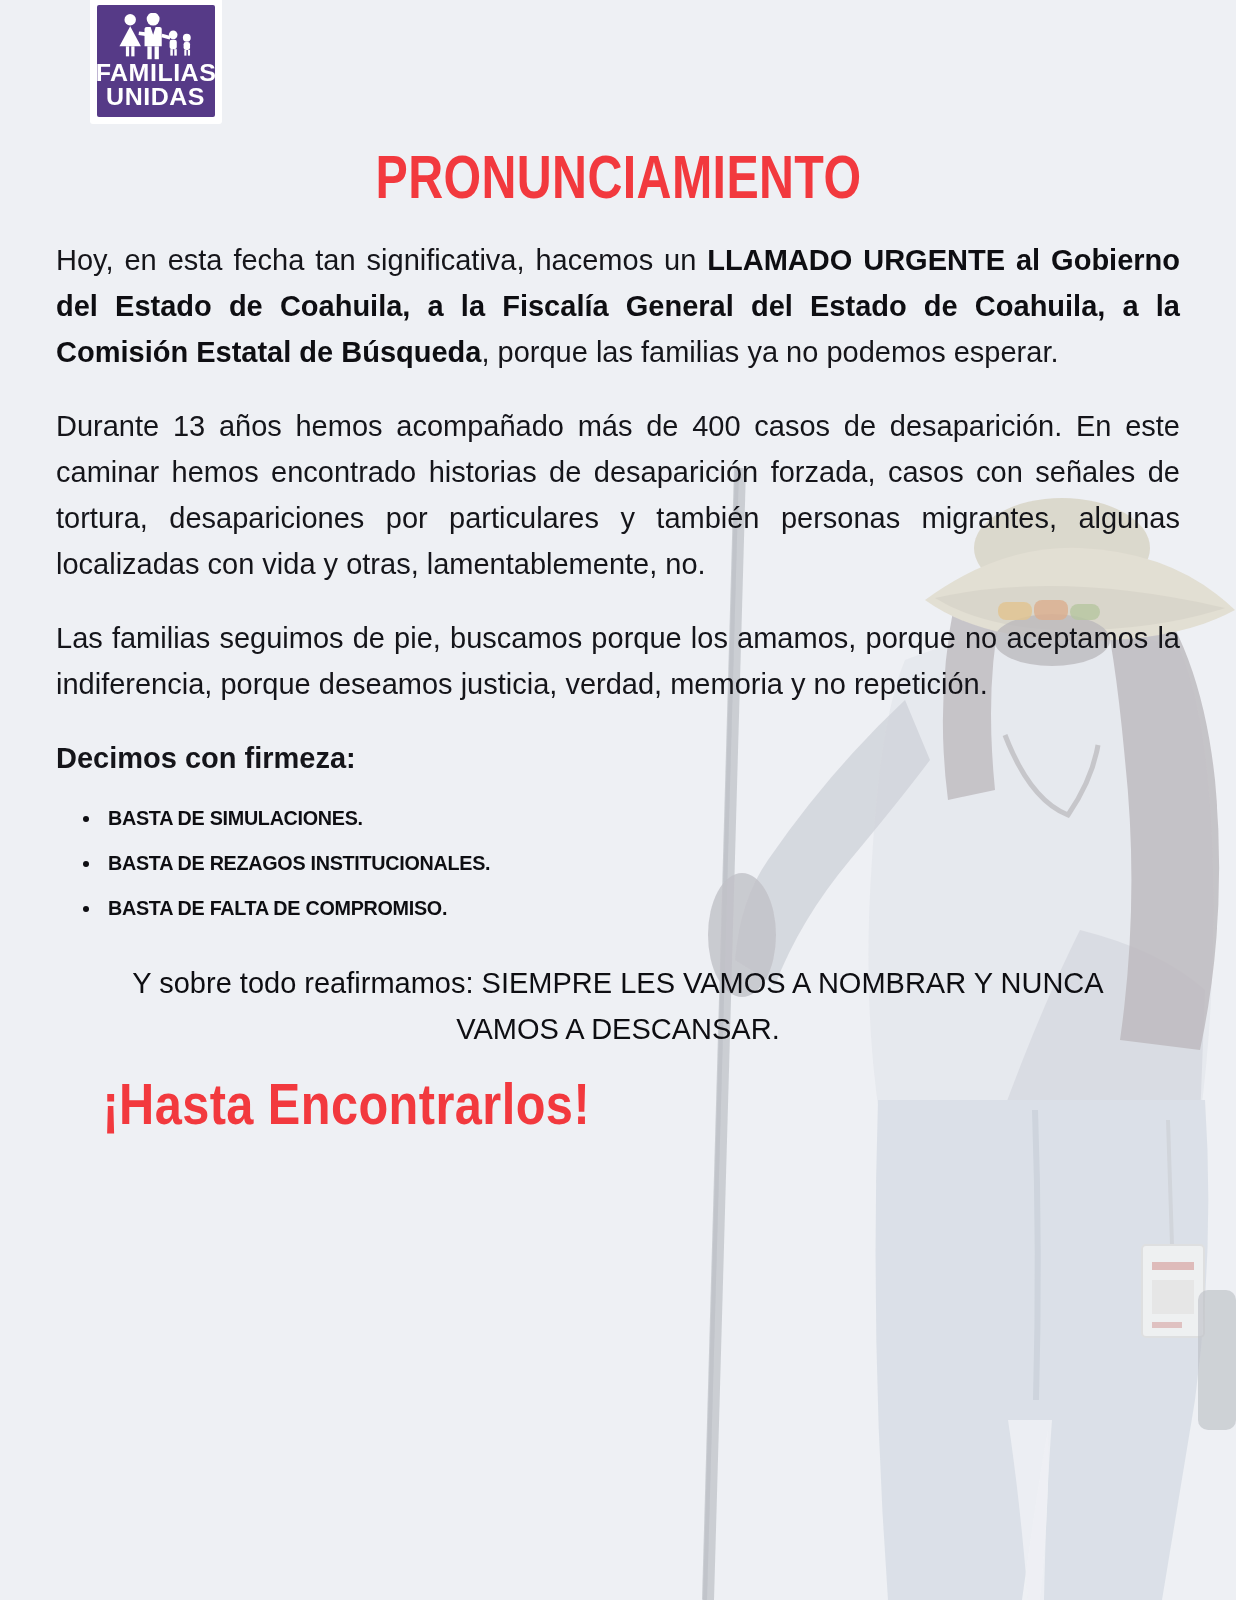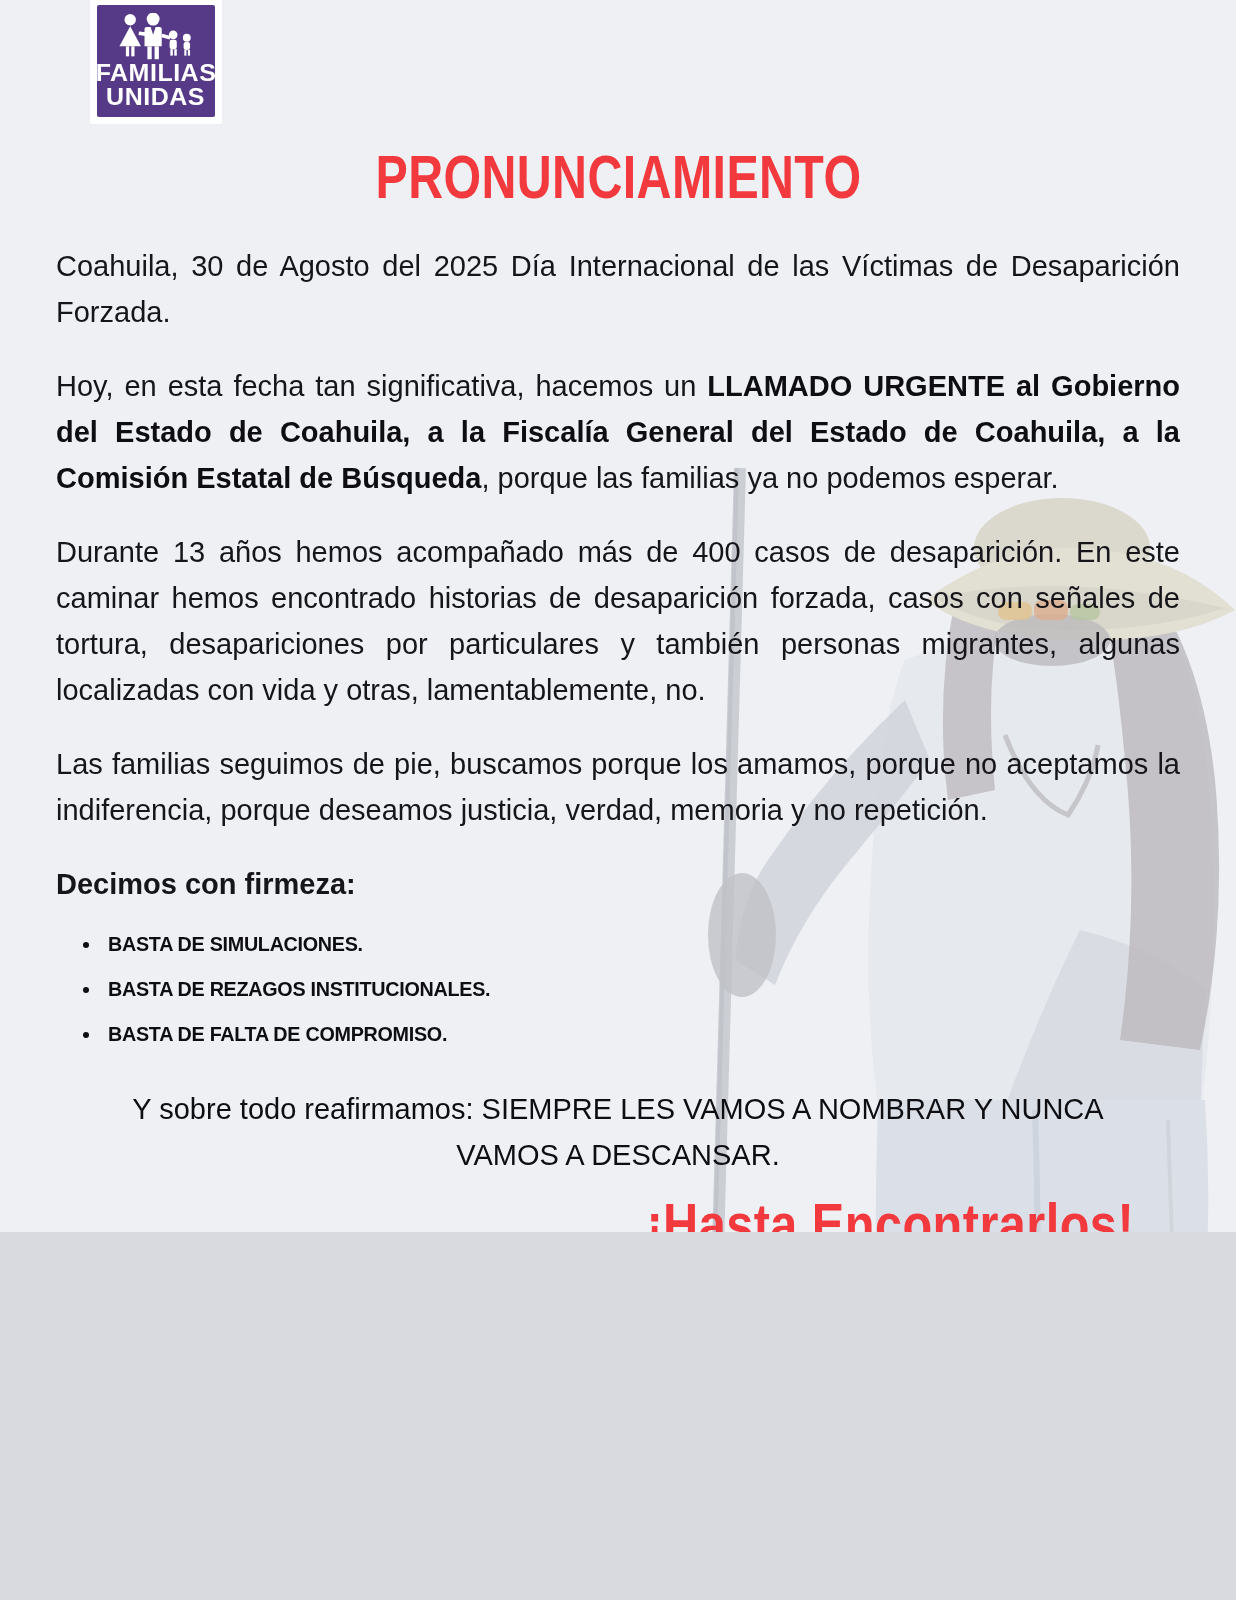--- a/index.html
+++ b/index.html
@@ -4,21 +4,21 @@
 <style>
   :root{
     --background:#eef0f4;
     --accent-red:#f2393e;
     --logo-purple:#563a87;
     --text:#15151a;
   }
   html,body{margin:0;padding:0;}
   body{background:#d8dadf;font-family:"Liberation Sans","DejaVu Sans",sans-serif;}
   .page{
-    position:relative;width:1236px;height:1232px;margin:0 auto;
+    position:relative;width:1236px;height:1600px;margin:0 auto;
     background:var(--background);overflow:hidden;
   }
   
   .bg-photo{position:absolute;inset:0;z-index:0;pointer-events:none;}
   
   .content{position:relative;z-index:1;padding:0 56px;color:var(--text);}
   .header-row{position:relative;padding-top:44px;min-height:100px;}
   .logo{
     position:absolute;left:34px;top:-2px;width:132px;height:126px;
     background:#ffffff;padding:7px;box-sizing:border-box;border-radius:3px;
@@ -52,21 +52,21 @@
   ul.demands{margin:14px 0 0 20px;padding:0 0 0 26px;}
   ul.demands li{
     font-size:21px;line-height:45px;font-weight:700;color:#0e0e12;
     list-style:disc;padding-left:6px;
   }
   ul.demands li > span{display:inline-block;transform:scaleX(0.94);transform-origin:left center;letter-spacing:-0.3px;}
   p.closing{
     margin-top:30px;text-align:center;font-weight:400;font-size:29px;
     line-height:46px;padding:0 34px;color:#0e0e12;text-align:center !important;
   }
-  .final-slogan{text-align:right;margin-top:14px;}
+  .final-slogan{text-align:left;margin-top:20px;}
   .final-slogan span{
     display:inline-block;font-size:58px;font-weight:700;line-height:1.1;
     color:var(--accent-red);transform:scaleX(0.84);letter-spacing:0.5px;
   }
 </style>
 </head>
 <body>
 
 <div class="page">
 
@@ -151,21 +151,20 @@
           <div class="logo-text">UNIDAS</div>
         </div>
       </div>
     </div>
 
     <div class="main-title">
       <span>PRONUNCIAMIENTO</span>
     </div>
 
     <div class="body-text">
-      <p class="first">Coahuila, 30 de Agosto del 2025 Día Internacional de las Víctimas de Desaparición Forzada.</p>
 
       <p><span>Hoy, en esta fecha tan significativa, hacemos un </span><strong>LLAMADO URGENTE al Gobierno del Estado de Coahuila, a la Fiscalía General del Estado de Coahuila, a la Comisión Estatal de Búsqueda</strong><span>, porque las familias ya no podemos esperar.</span></p>
 
       <p>Durante 13 años hemos acompañado más de 400 casos de desaparición. En este caminar hemos encontrado historias de desaparición forzada, casos con señales de tortura, desapariciones por particulares y también personas migrantes, algunas localizadas con vida y otras, lamentablemente, no.</p>
 
       <p>Las familias seguimos de pie, buscamos porque los amamos, porque no aceptamos la indiferencia, porque deseamos justicia, verdad, memoria y no repetición.</p>
 
       <p class="firmeza">Decimos con firmeza:</p>
 
       <ul class="demands">

